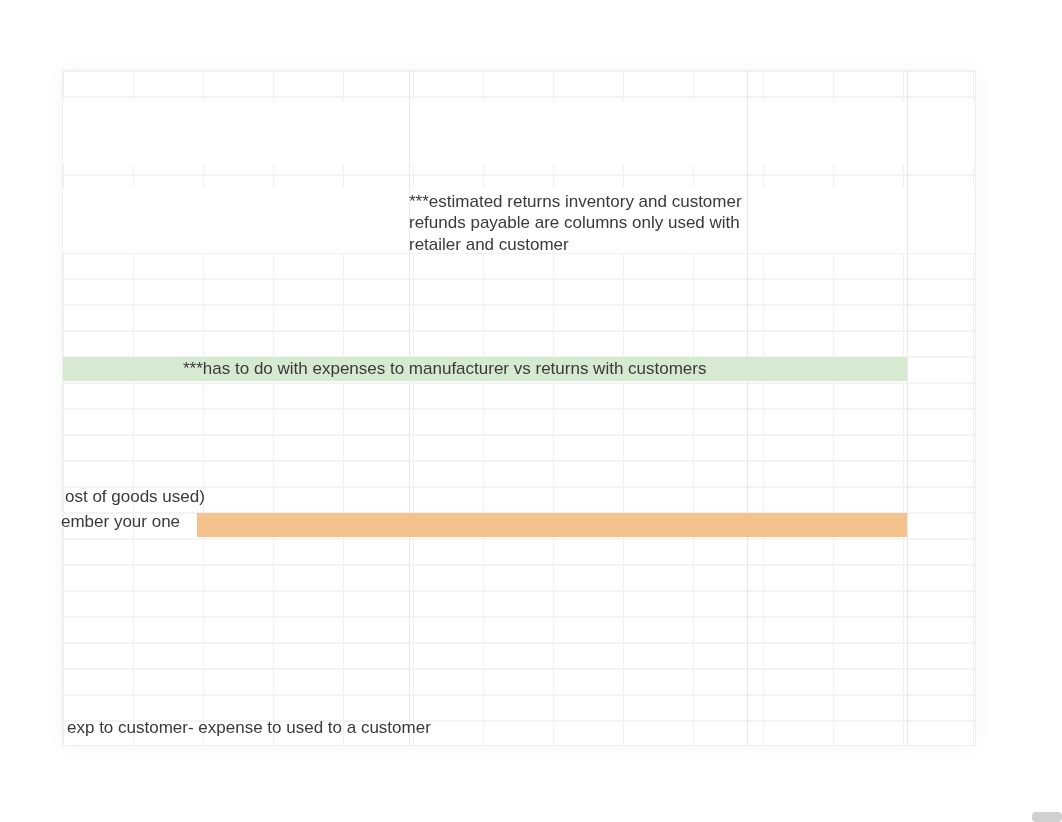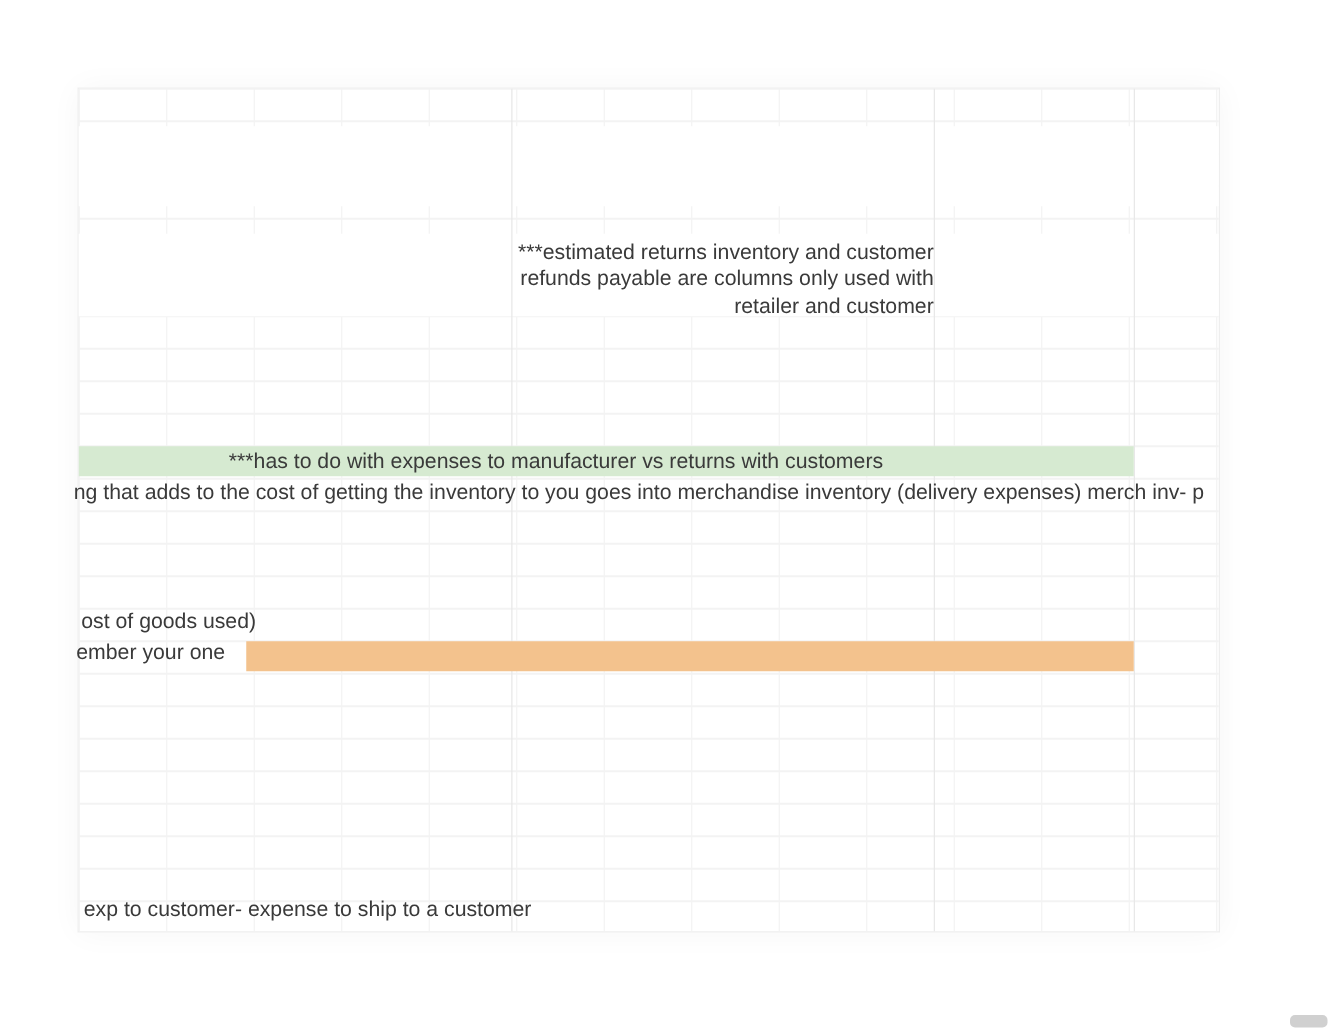--- a/index.html
+++ b/index.html
@@ -8,21 +8,21 @@
     background-image:
       linear-gradient(#f3f3f3 1px,transparent 1px,transparent 25px,#f3f3f3 25px),
       linear-gradient(90deg,#f0f0f0 1px,transparent 1px);
     background-size:100% 26px,70px 100%;
     background-position:0 0,0 0}
   .col-b{position:absolute;left:346px;top:0;bottom:0;width:1px;background:#e8e8e8}
   .col-c{position:absolute;left:684px;top:0;bottom:0;width:1px;background:#e8e8e8}
   .col-d{position:absolute;left:844px;top:0;bottom:0;width:1px;background:#e8e8e8}
   .tallrow1{position:absolute;left:0;right:0;top:30px;height:64px;background:#fff}
   .tallrow2{position:absolute;left:0;right:0;top:116px;height:66px;background:#fff}
-  .note1{position:absolute;left:346px;width:338px;top:120px;text-align:right;line-height:1.25}
+  .note1{position:absolute;left:346px;width:338px;top:120px;text-align:left;line-height:1.25}
   .green{position:absolute;left:0;top:286px;width:844px;height:24px;background:#d6ead1}
   .greenTxt{position:absolute;left:120px;top:288px}
   .long1{position:absolute;left:-4px;top:313px;white-space:nowrap}
   .long2{position:absolute;left:-4px;top:338px;white-space:nowrap}
   .cogs{position:absolute;left:2px;top:416px;white-space:nowrap}
   .ember{position:absolute;left:-2px;top:441px;white-space:nowrap}
   .orange{position:absolute;left:134px;top:442px;width:710px;height:24px;background:#f3c28d}
   .orangeTxt{position:absolute;left:290px;top:441px}
   .ship{position:absolute;left:4px;top:647px;white-space:nowrap}
   .thumb{position:absolute;right:0;bottom:0;width:30px;height:10px;border-radius:4px;background:#d0d0d0}
@@ -35,23 +35,22 @@
   <div class="tallrow2"></div>
   <div class="col-b"></div>
   <div class="col-c"></div>
   <div class="col-d"></div>
 
   <div class="note1">***estimated returns inventory and customer refunds payable are columns only used with retailer and customer</div>
 
   <div class="green"></div>
   <div class="greenTxt">***has to do with expenses to manufacturer vs returns with customers</div>
 
-  <div class="long1">ng that adds to the cost of getting the inventory to you goes into merchandise inventory (delivery expenses) merch inv- p</div>
 
   <div class="cogs">ost of goods used)</div>
 
   <div class="orange"></div>
   <div class="ember">ember your one</div>
 
-  <div class="ship">exp to customer- expense to ship to a customer</div>
+  <div class="ship">exp to customer- expense to used to a customer</div>
 </div>
 
 <div class="thumb"></div>
 
 </body></html>

